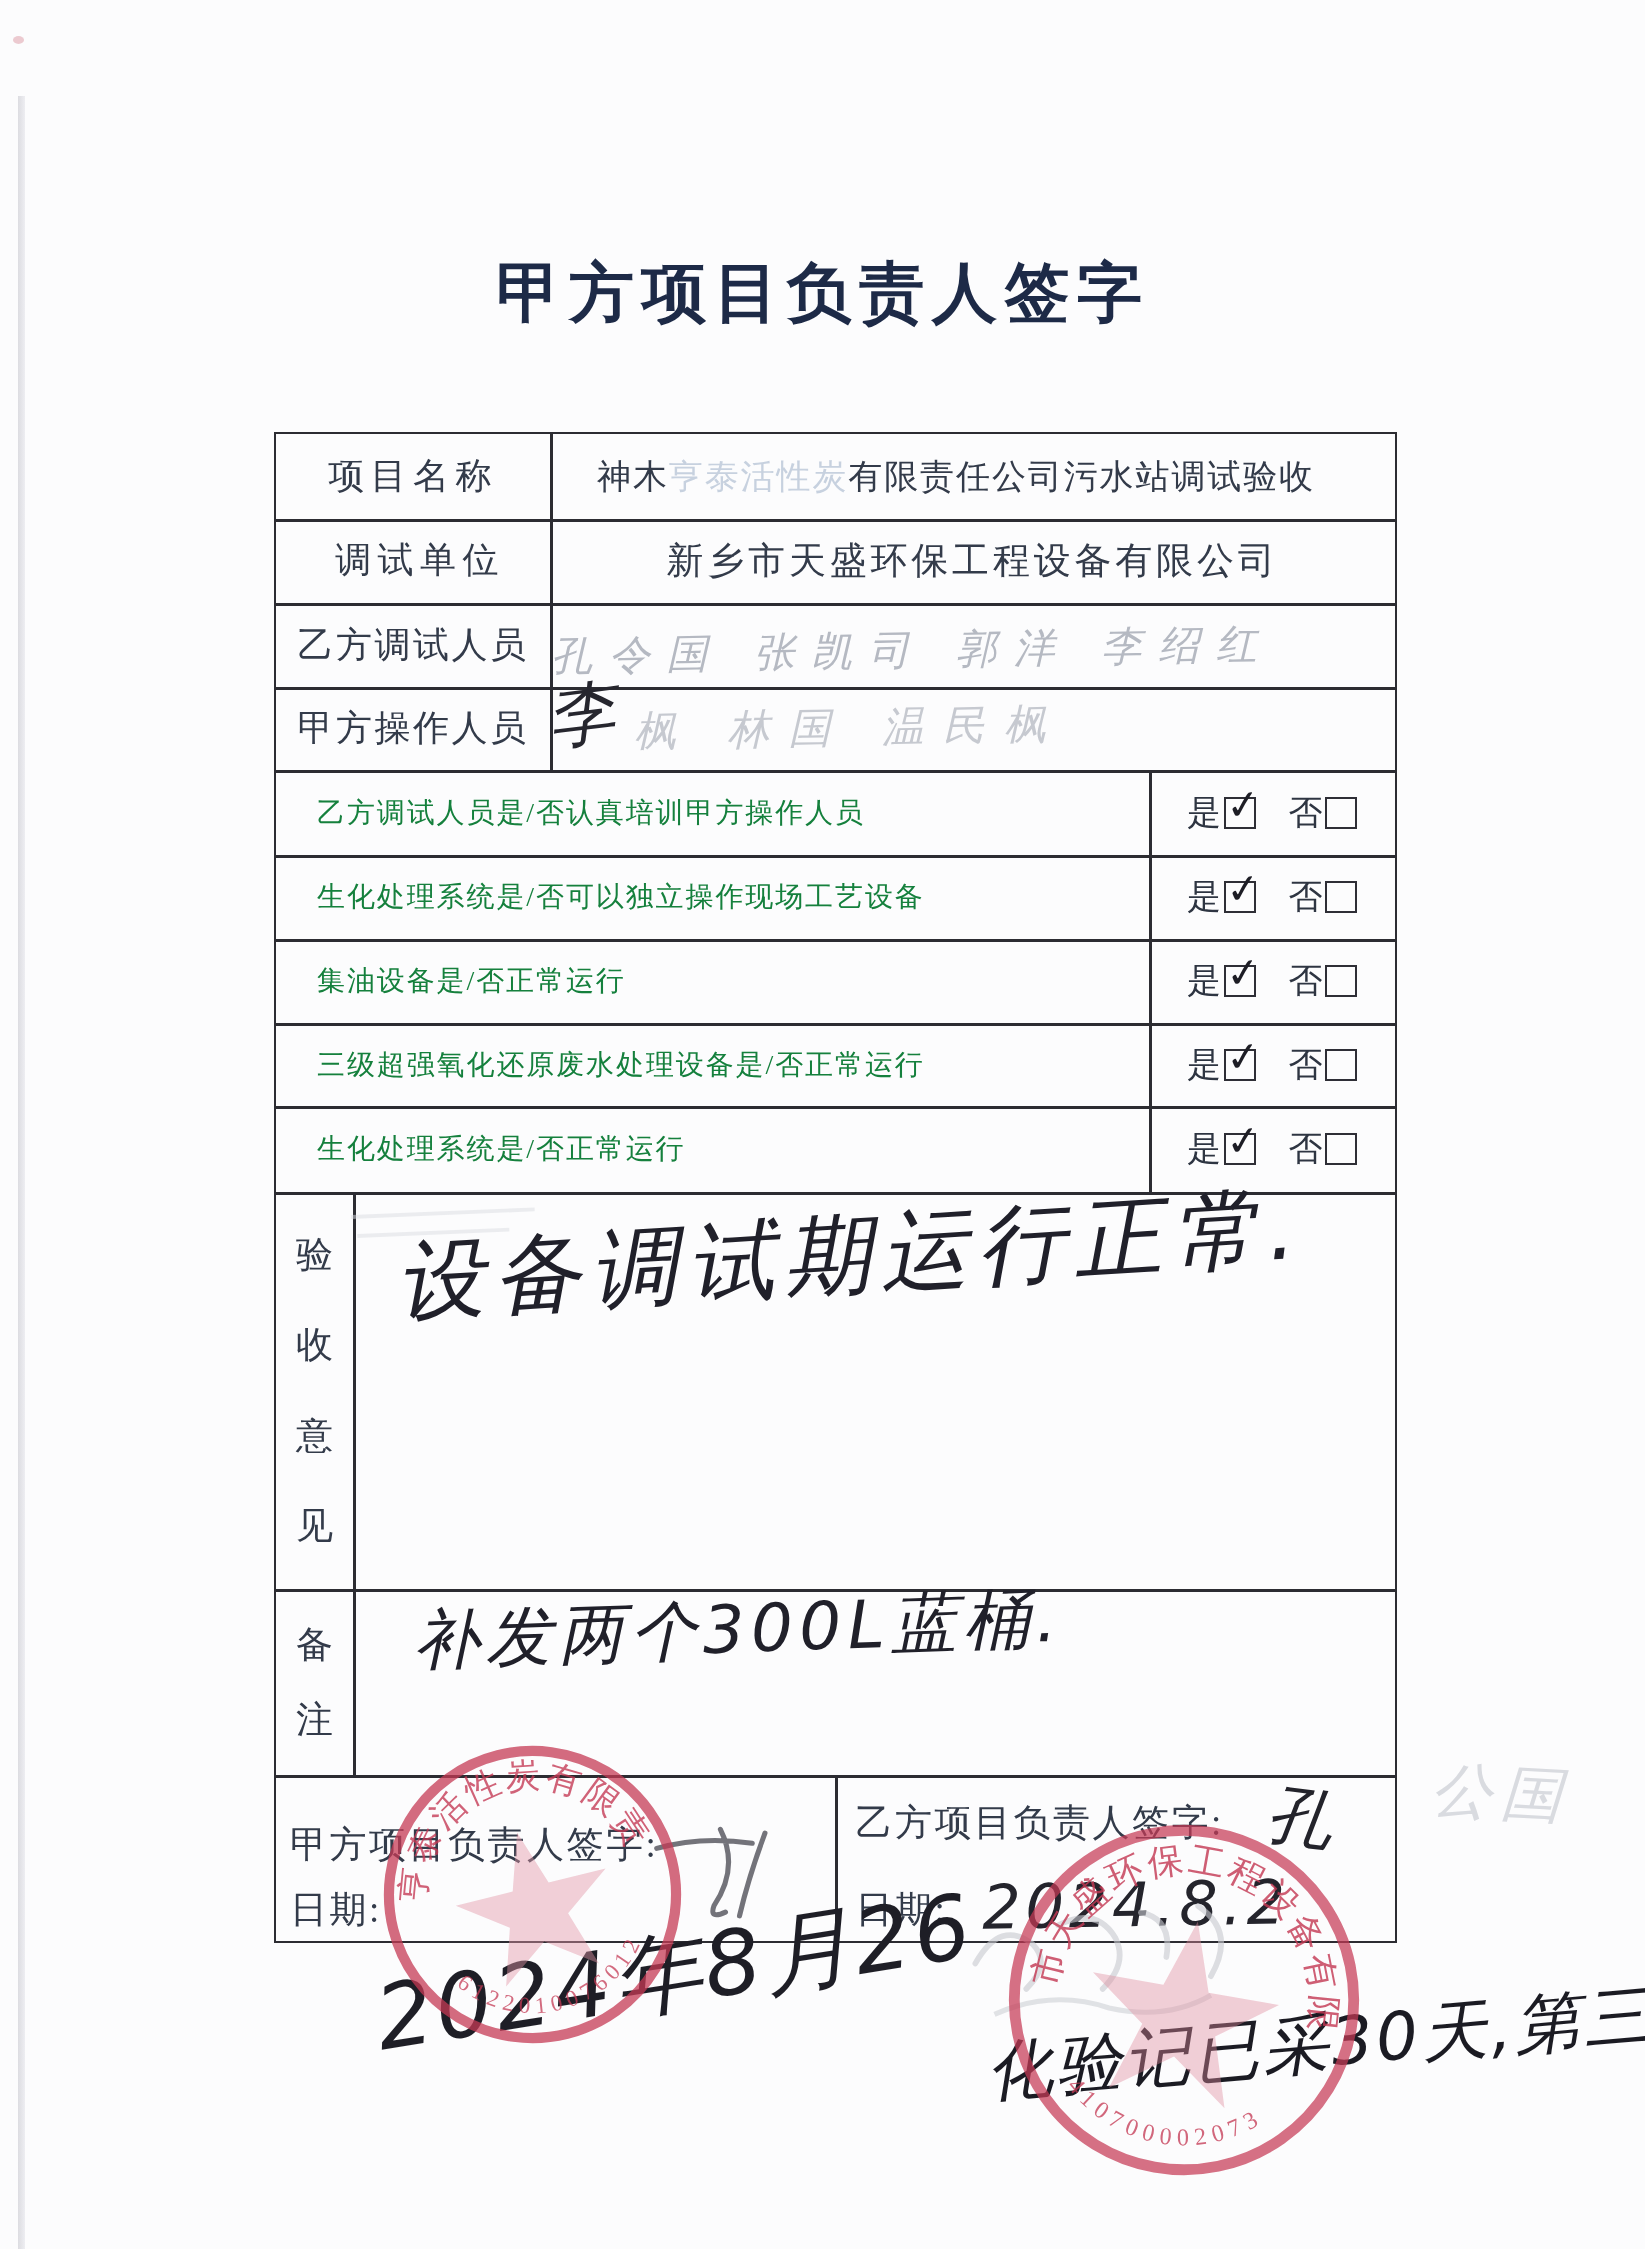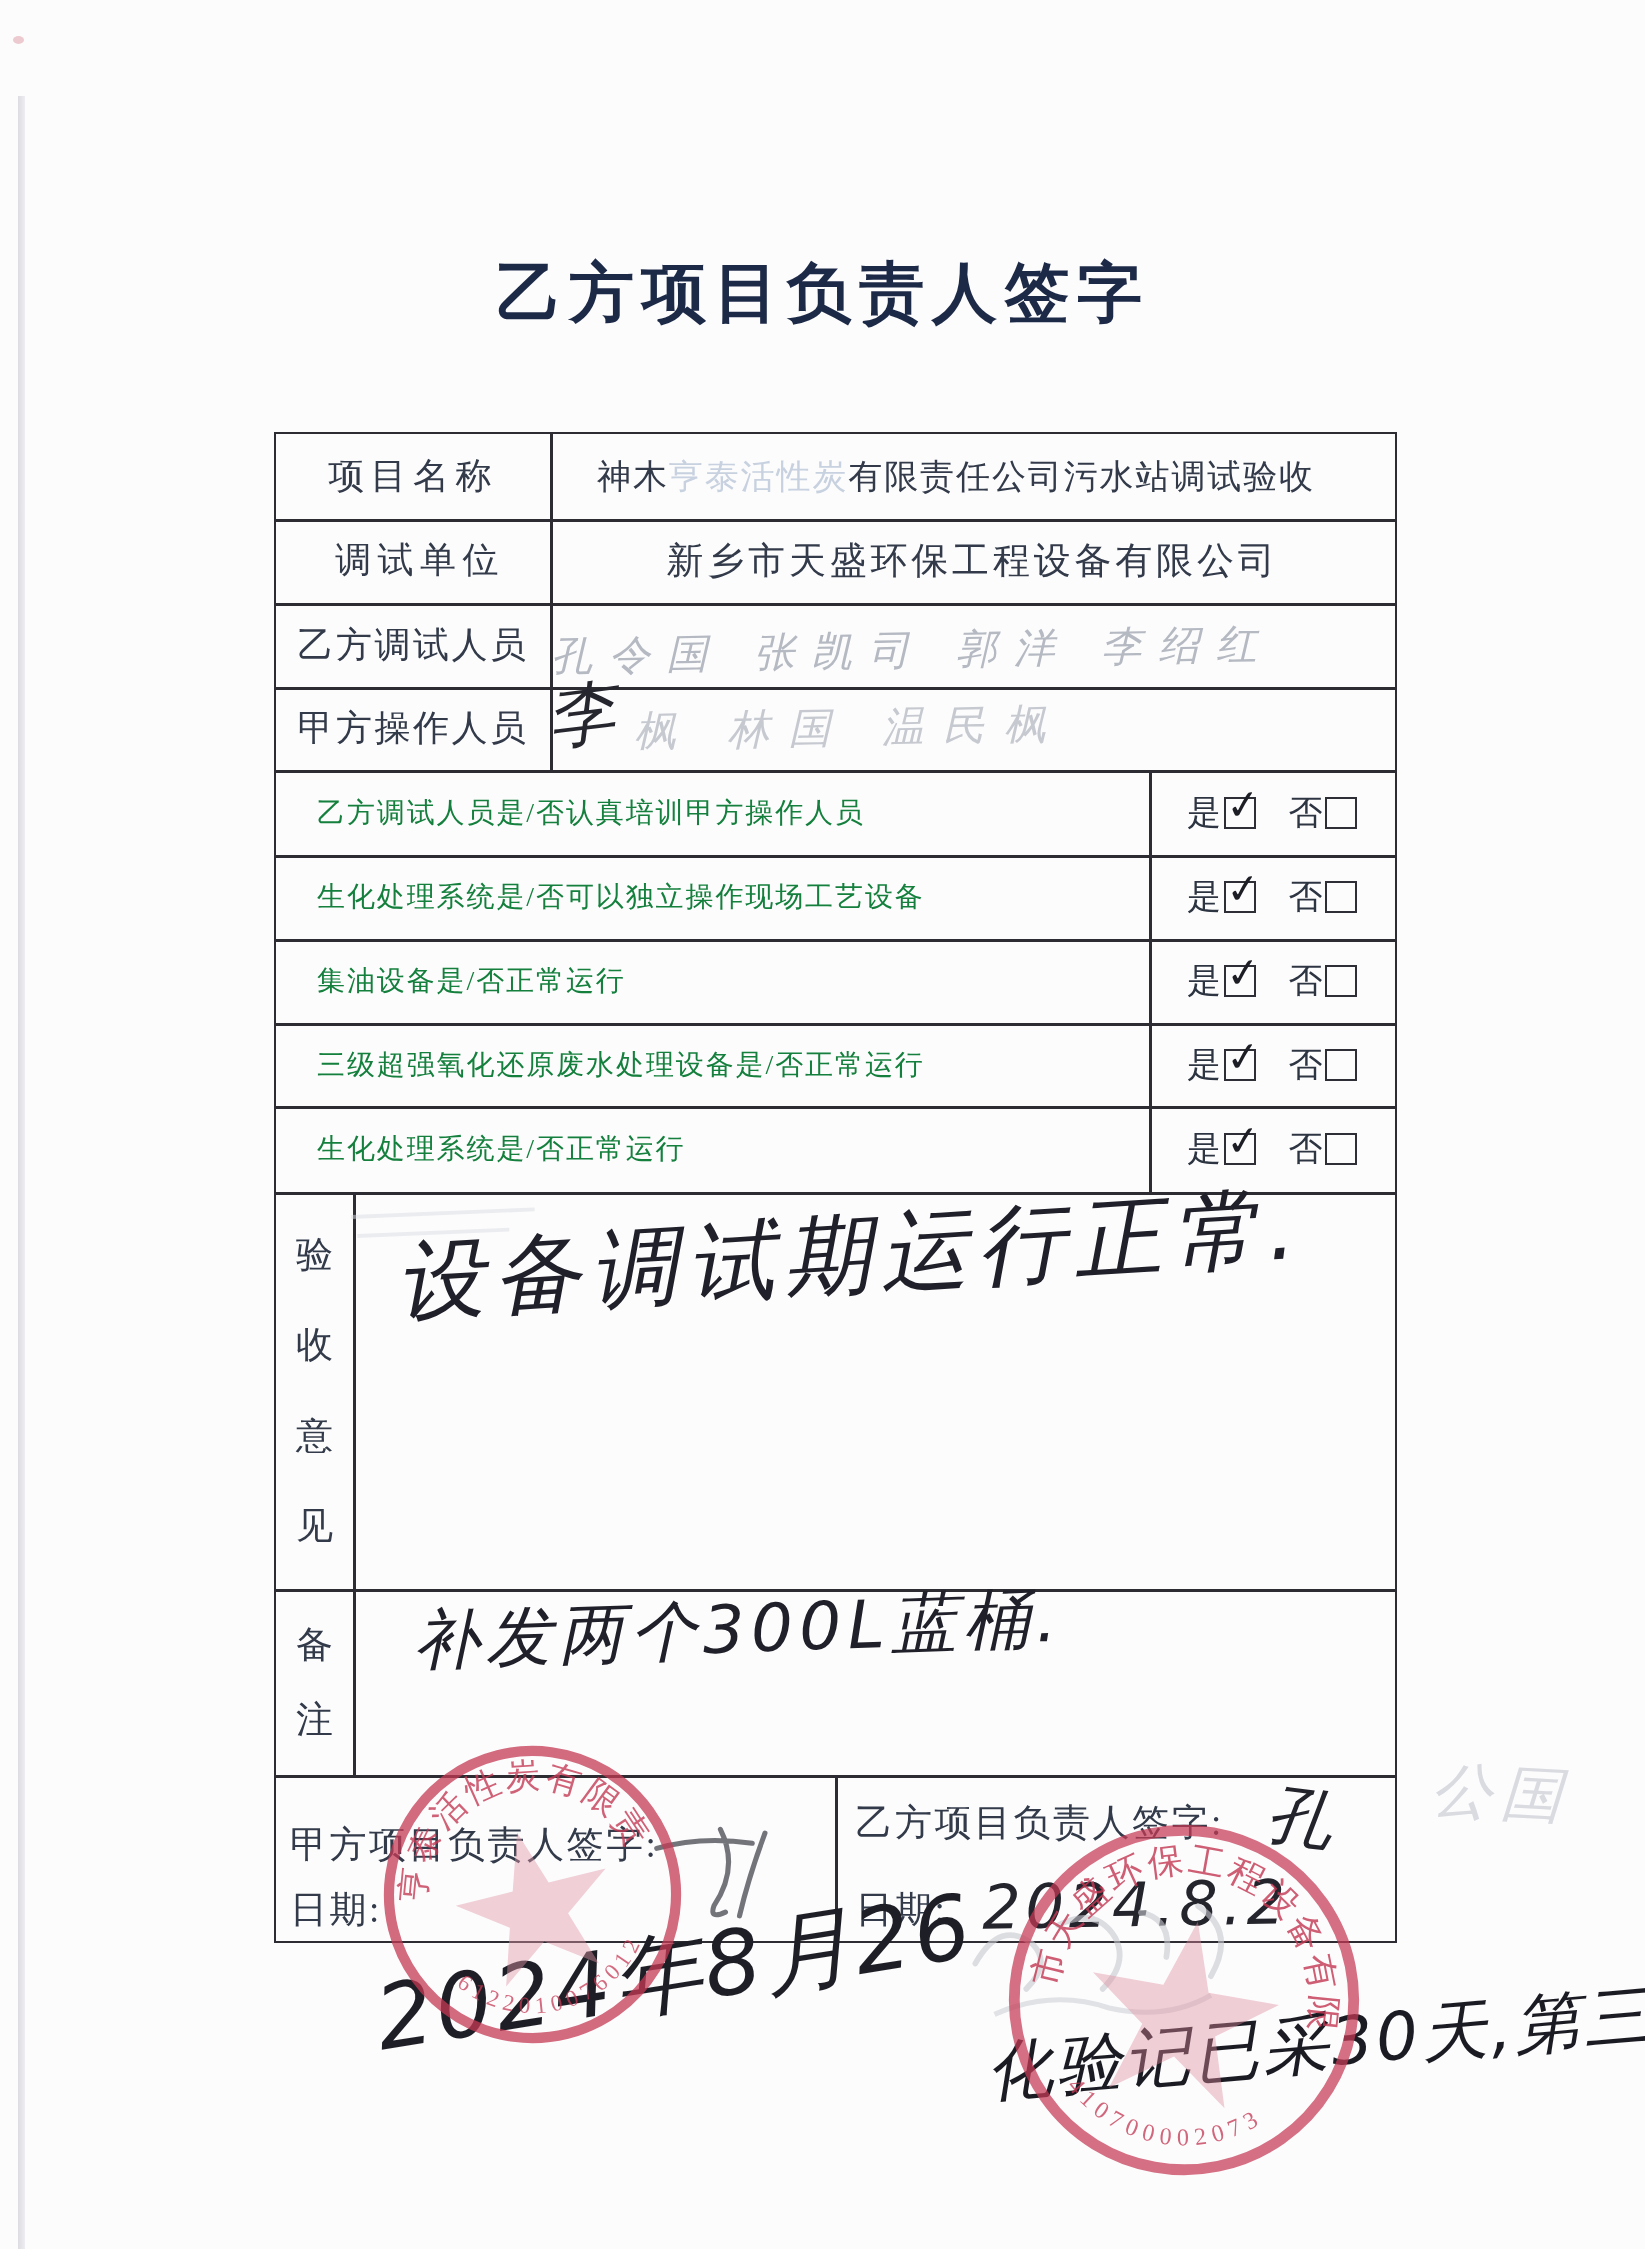--- a/index.html
+++ b/index.html
@@ -50,21 +50,21 @@
   svg text{font-family:"Liberation Serif",serif;}
 </style>
 </head>
 <body>
 
 <div class="page">
 
   <div class="edge-left"></div>
   <div class="smudge-red"></div>
 
-  <h1 class="title">乙方项目负责人签字</h1>
+  <h1 class="title">甲方项目负责人签字</h1>
 
   <div class="table">
 
     <div class="cell lab" style="left:0;top:0;width:274px;height:85px;">
       <span>项目名称</span>
     </div>
     <div class="cell val" style="left:274px;top:0;width:812px;height:85px;letter-spacing:1.9px;">
       <span>神木</span>
       <span class="wm">亨泰活性炭</span>
       <span>有限责任公司污水站调试验收</span>

